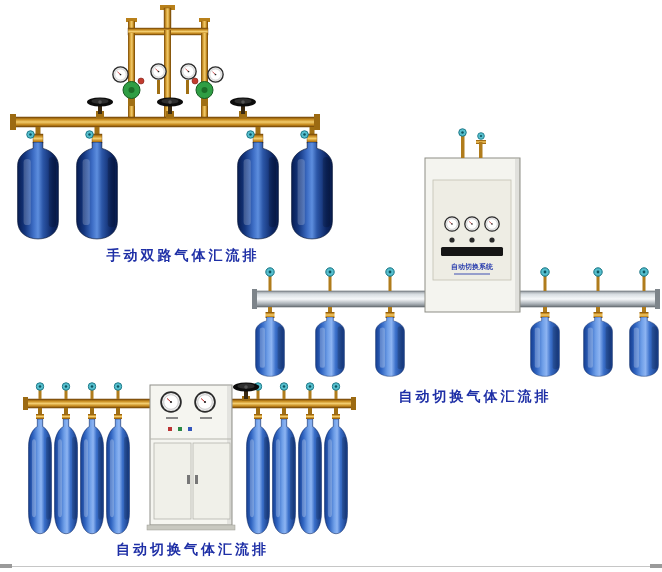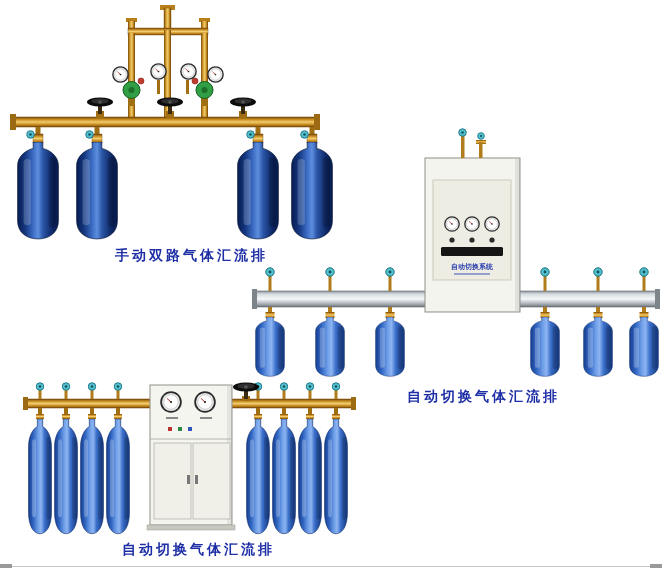--- a/index.html
+++ b/index.html
@@ -1,21 +1,21 @@
 <!DOCTYPE html>
 <html><head>
 <meta charset="utf-8">
 <style>
   html,body{margin:0;padding:0;background:#fff;}
   .page{position:relative;width:662px;height:572px;background:#ffffff;overflow:hidden;
         font-family:"Liberation Sans",sans-serif;}
   .scene{position:absolute;}
   .scene svg{display:block;}
   .caption{position:absolute;font-family:"Liberation Sans",sans-serif;font-weight:bold;
-           font-size:14px;letter-spacing:3px;color:#1e2fa6;text-align:right;white-space:nowrap;}
+           font-size:14px;letter-spacing:3px;color:#1e2fa6;text-align:center;white-space:nowrap;}
   .bottom-line{position:absolute;top:566px;left:2px;width:658px;height:1px;background:#c6c6c6;}
   .bottom-tick-left{position:absolute;top:564px;left:0px;width:12px;height:4px;background:#9a9a9a;}
   .bottom-tick-right{position:absolute;top:564px;right:0px;width:12px;height:4px;background:#9a9a9a;}
 </style>
 </head>
 <body>
 
 <div class="page">
 
   <svg width="0" height="0" style="position:absolute" aria-hidden="true">

